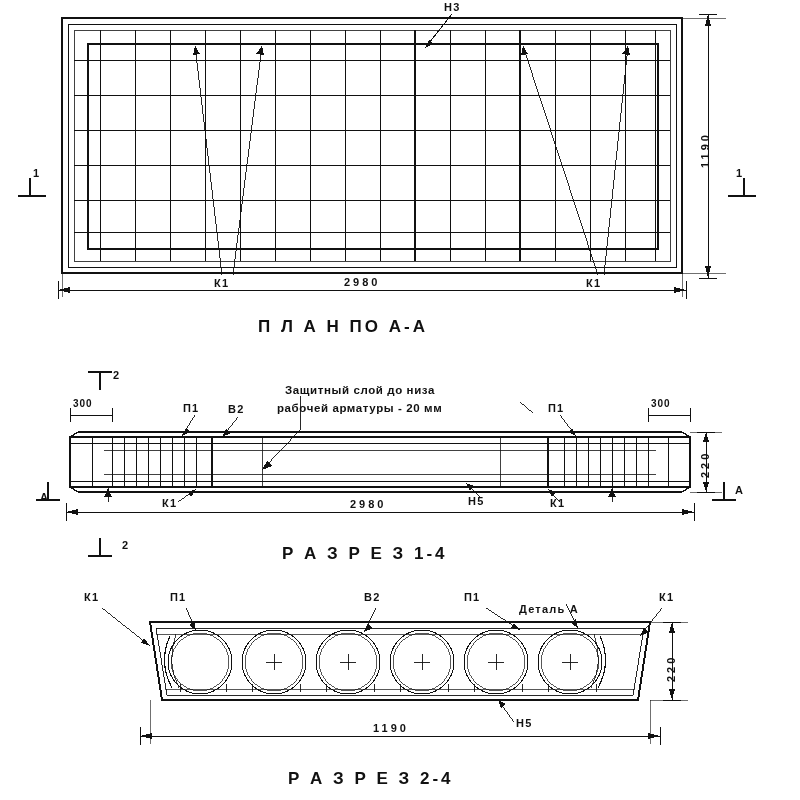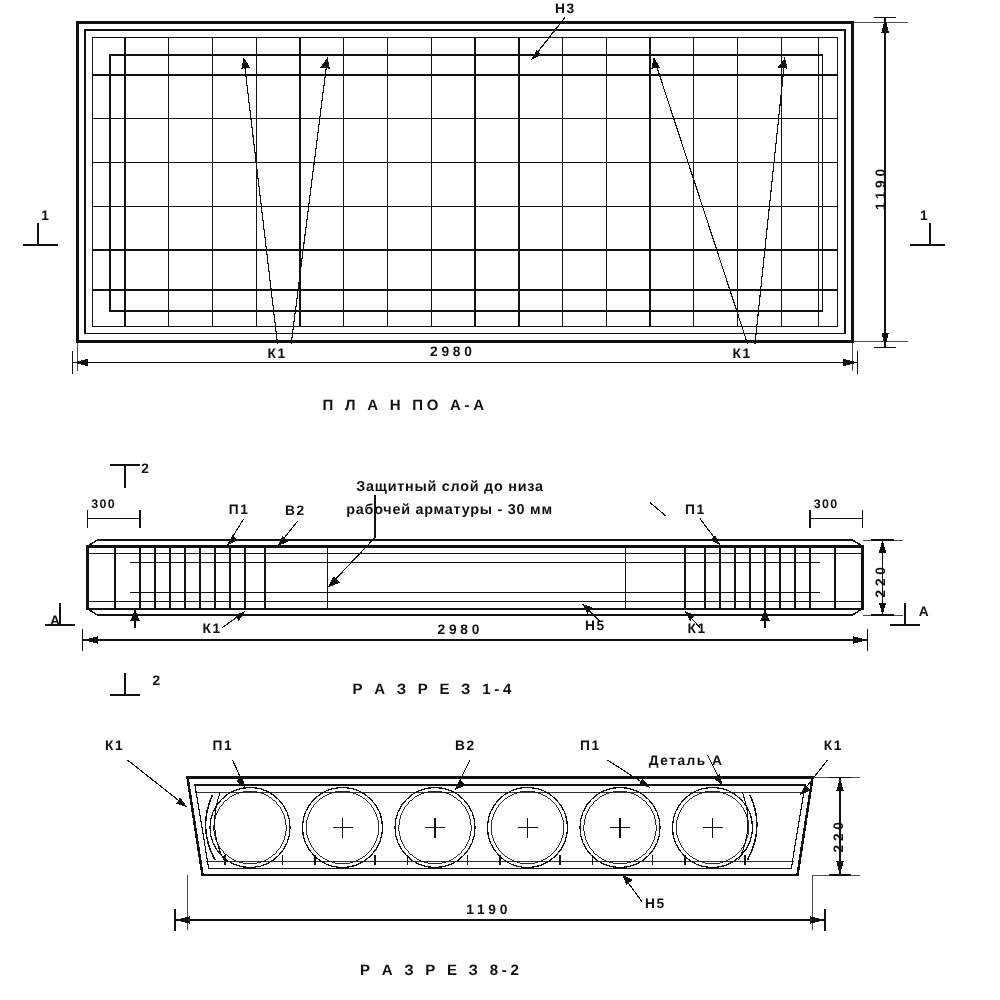--- a/index.html
+++ b/index.html
@@ -26,21 +26,21 @@
     position: absolute;
     font-family: "Liberation Sans", sans-serif;
     font-size: 11px;
     font-weight: bold;
     letter-spacing: 1.2px;
     color: #111;
     white-space: nowrap;
     line-height: 1;
   }
   .lbl.small { font-size: 10px; letter-spacing: 1px; }
-  .lbl.title { font-size: 12px; letter-spacing: 3px; text-align: center; }
+  .lbl.title { font-size: 17px; letter-spacing: 3px; text-align: center; }
   .lbl.note { font-size: 11.5px; letter-spacing: 0.6px; }
   .lbl.vert {
     transform-origin: left top;
     transform: rotate(-90deg);
   }
 </style>
 </head>
 <body>
 
 <div id="sheet">
@@ -313,21 +313,21 @@
 <div class="lbl" style="left:444px; top:2px;">Н3</div>
 <div class="lbl" style="left:214px; top:278px;">К1</div>
 <div class="lbl" style="left:586px; top:278px;">К1</div>
 <div class="lbl" style="left:33px; top:168px;">1</div>
 <div class="lbl" style="left:736px; top:168px;">1</div>
 <div class="lbl" style="left:344px; top:277px; letter-spacing:3px;">2980</div>
 <div class="lbl vert" style="left:700px; top:168px; letter-spacing:3px;">1190</div>
 <div class="lbl title" style="left:258px; top:318px;">П Л А Н  ПО   А-А</div>
 
 <div class="lbl note" style="left:285px; top:385px;">Защитный слой до низа</div>
-<div class="lbl note" style="left:277px; top:403px;">рабочей арматуры - 30 мм</div>
+<div class="lbl note" style="left:277px; top:403px;">рабочей арматуры - 20 мм</div>
 <div class="lbl" style="left:183px; top:403px;">П1</div>
 <div class="lbl" style="left:548px; top:403px;">П1</div>
 <div class="lbl" style="left:228px; top:404px;">В2</div>
 <div class="lbl" style="left:162px; top:498px;">К1</div>
 <div class="lbl" style="left:550px; top:498px;">К1</div>
 <div class="lbl" style="left:468px; top:496px;">Н5</div>
 <div class="lbl" style="left:40px; top:492px;">А</div>
 <div class="lbl" style="left:735px; top:485px;">А</div>
 <div class="lbl" style="left:113px; top:370px;">2</div>
 <div class="lbl" style="left:122px; top:540px;">2</div>
@@ -339,15 +339,15 @@
 
 <div class="lbl" style="left:84px; top:592px;">К1</div>
 <div class="lbl" style="left:659px; top:592px;">К1</div>
 <div class="lbl" style="left:170px; top:592px;">П1</div>
 <div class="lbl" style="left:464px; top:592px;">П1</div>
 <div class="lbl" style="left:364px; top:592px;">В2</div>
 <div class="lbl" style="left:519px; top:604px;">Деталь А</div>
 <div class="lbl" style="left:516px; top:718px;">Н5</div>
 <div class="lbl" style="left:373px; top:723px; letter-spacing:3px;">1190</div>
 <div class="lbl vert" style="left:666px; top:682px; letter-spacing:3px;">220</div>
-<div class="lbl title" style="left:288px; top:770px;">Р А З Р Е З   8-2</div>
+<div class="lbl title" style="left:288px; top:770px;">Р А З Р Е З   2-4</div>
 
 </div>
 
 </body></html>

